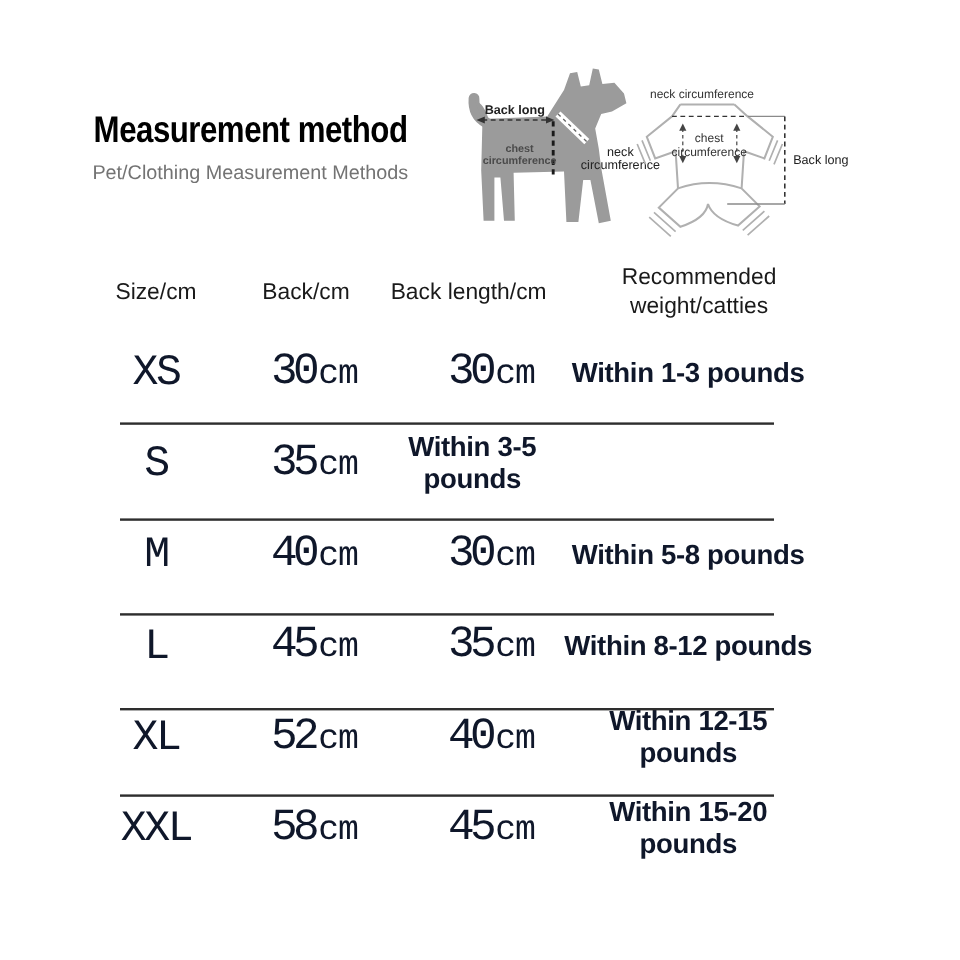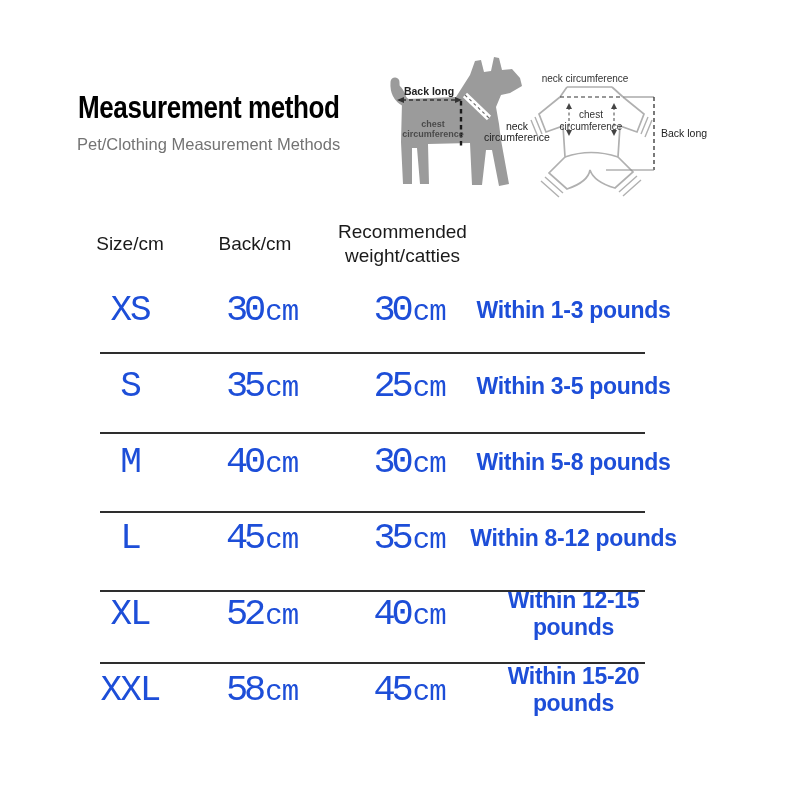--- a/index.html
+++ b/index.html
@@ -21,21 +21,21 @@
   .lbl-g{fill:#333;font-size:10px;}
 
   
   .size-table{position:absolute;left:85px;top:216px;width:610px;}
   .thead,.trow{display:grid;grid-template-columns:90px 160px 135px 225px;align-items:center;}
   .thead{height:56px;}
   .trow{height:76px;}
   .hcell{font-size:19px;color:#1a1a1a;text-align:center;line-height:1.25;}
   .hcell.back{transform:translateX(-12px);}
   .hcell .wrap{display:inline-block;max-width:152px;}
-  .cell{text-align:center;color:#1d4ed8;}
+  .cell{text-align:center;color:#0f172a;}
   .cell.size{font-family:"Liberation Mono",monospace;font-size:36px;letter-spacing:-2px;}
   .cell.val{padding-left:14px;white-space:nowrap;}
   .num{font-family:"Liberation Mono",monospace;font-size:37px;letter-spacing:-4px;padding-right:3px;}
   .unit{font-family:"Liberation Mono",monospace;font-size:29px;letter-spacing:-1px;}
   .cell.weight{font-size:23px;font-weight:700;padding-right:18px;letter-spacing:-.3px;}
   .divider{position:absolute;left:100px;width:545px;height:0;border-top:2px solid #2e2e2e;}
 </style>
 </head>
 <body>
 
@@ -95,34 +95,34 @@
       <text class="lbl-g" x="203" y="82" text-anchor="middle">chest</text>
       <text class="lbl-g" x="203" y="94" text-anchor="middle">circumference</text>
       <text class="lbl" x="273" y="101" text-anchor="start">Back long</text>
     </g>
   </svg>
 
   <div class="size-table">
     <div class="thead">
       <div class="hcell">Size/cm</div>
       <div class="hcell">Back/cm</div>
+      <div class="hcell back">Back length/cm</div>
       <div class="hcell"><span class="wrap">Recommended weight/catties</span></div>
     </div>
 
     <div class="trow">
       <div class="cell size">XS</div>
       <div class="cell val"><span class="num">30</span><span class="unit">cm</span></div>
       <div class="cell val"><span class="num">30</span><span class="unit">cm</span></div>
       <div class="cell weight">Within 1-3 pounds</div>
     </div>
 
     <div class="trow">
       <div class="cell size">S</div>
       <div class="cell val"><span class="num">35</span><span class="unit">cm</span></div>
-      <div class="cell val"><span class="num">25</span><span class="unit">cm</span></div>
       <div class="cell weight">Within 3-5 pounds</div>
     </div>
 
     <div class="trow">
       <div class="cell size">M</div>
       <div class="cell val"><span class="num">40</span><span class="unit">cm</span></div>
       <div class="cell val"><span class="num">30</span><span class="unit">cm</span></div>
       <div class="cell weight">Within 5-8 pounds</div>
     </div>
 

